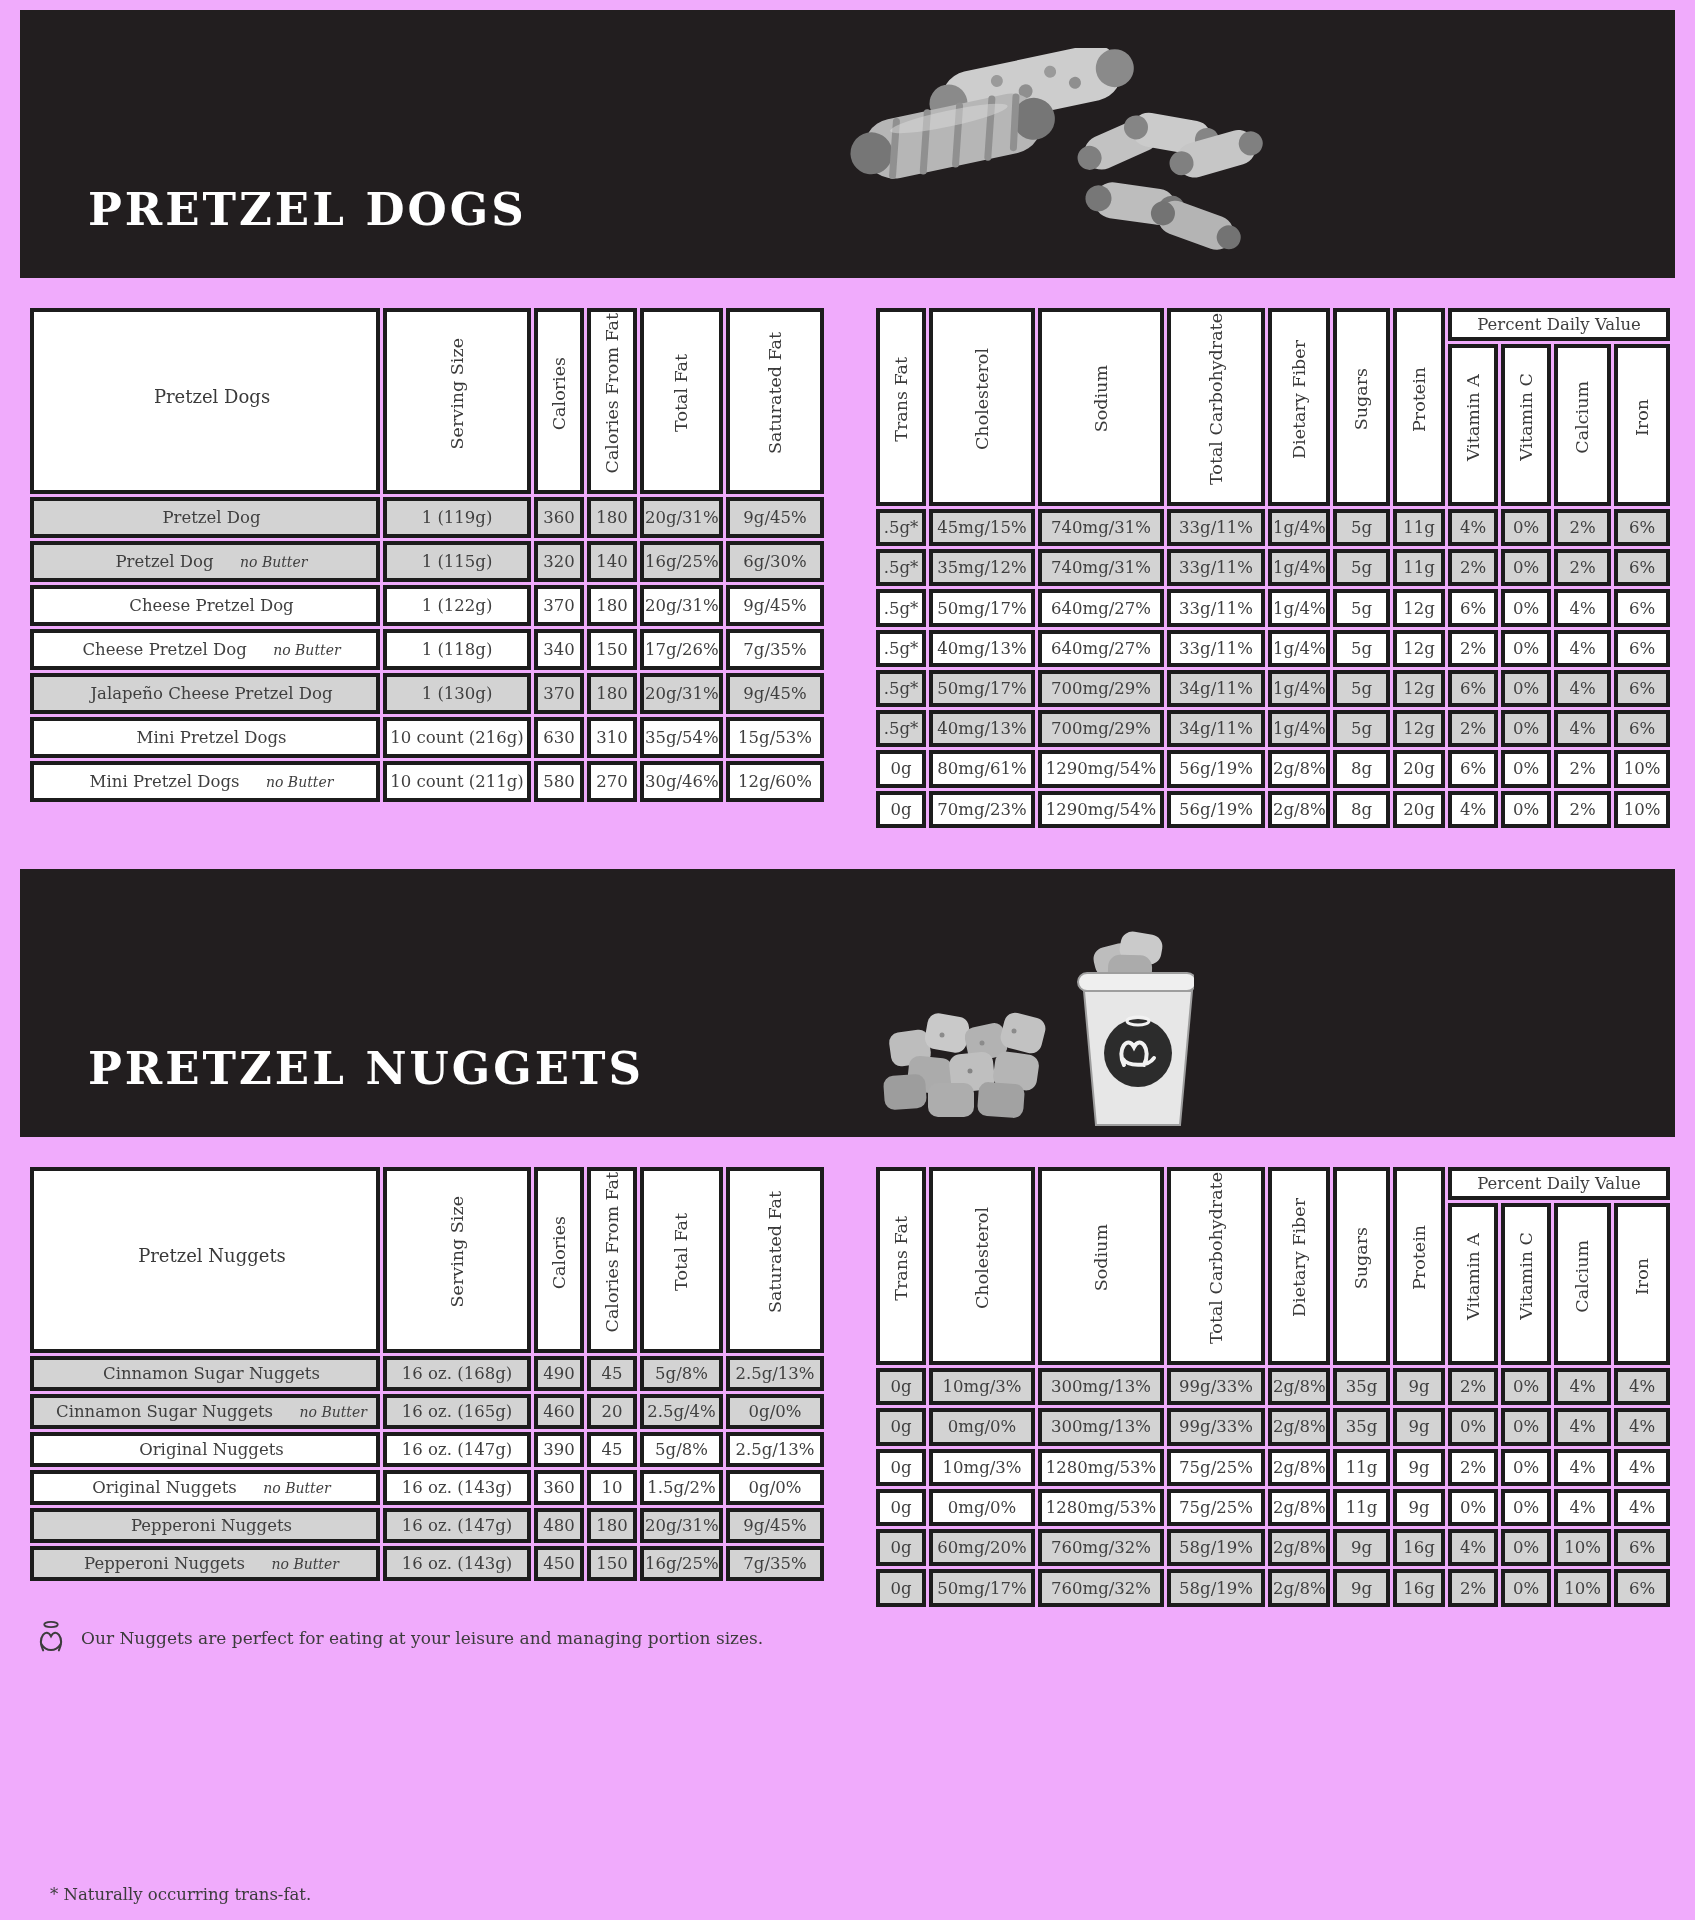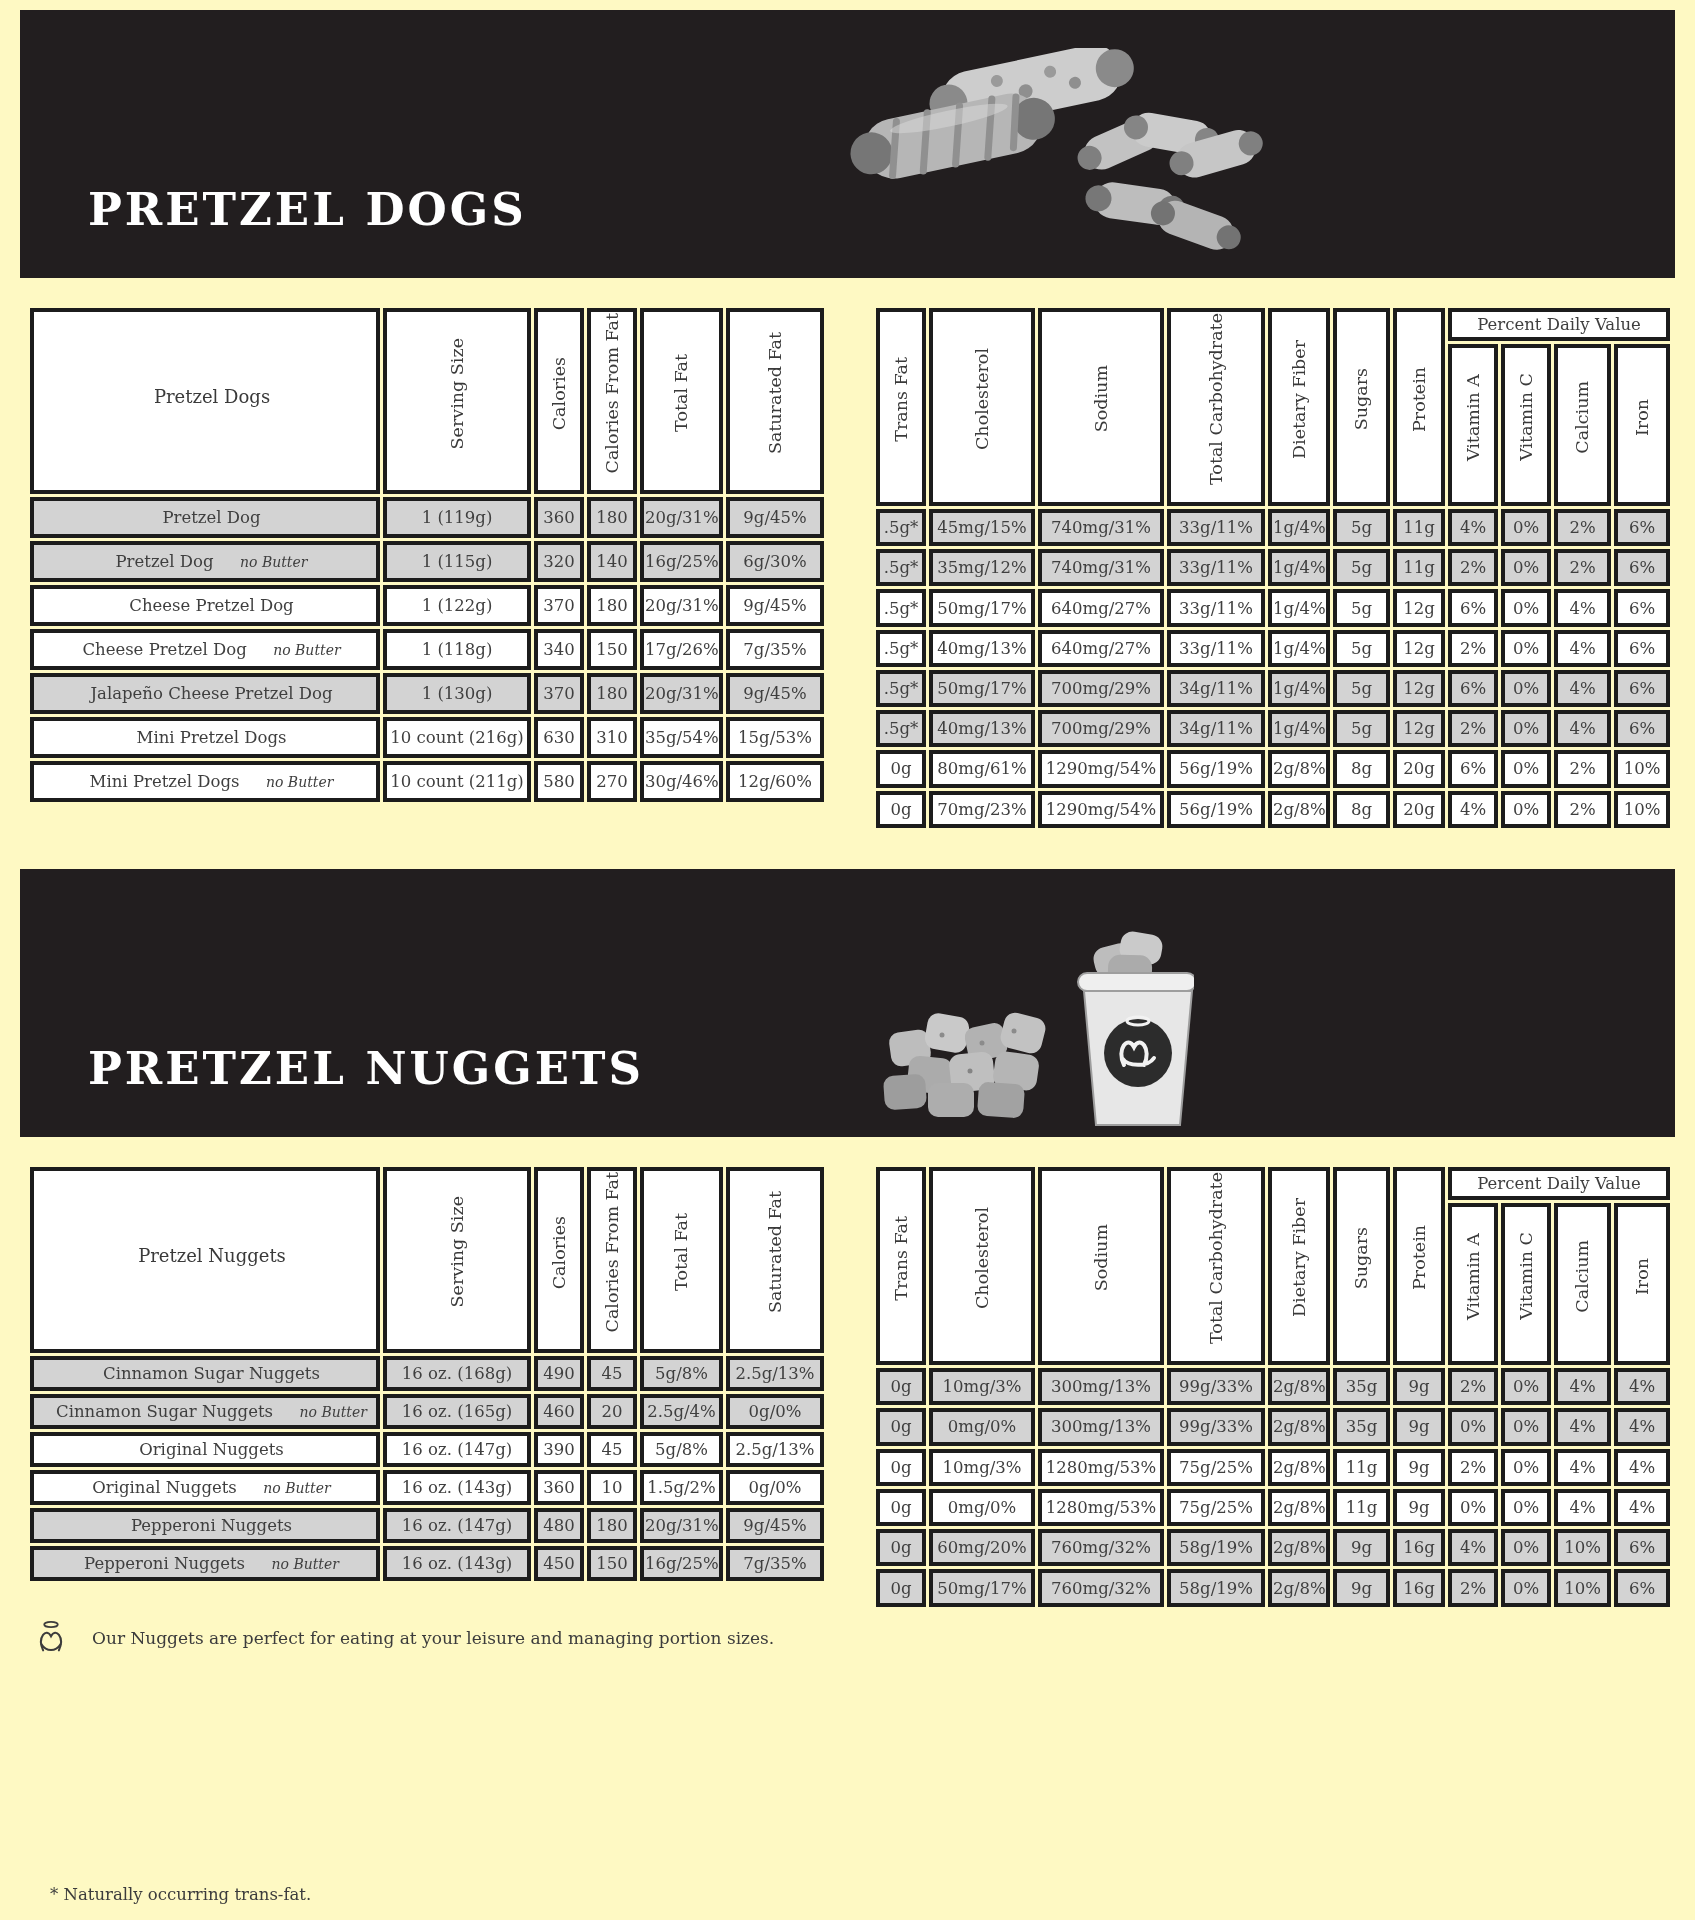--- a/index.html
+++ b/index.html
@@ -1,20 +1,20 @@
 <!DOCTYPE html>
 <html style="--banner-bg: #221e1f; --row-shade: #d3d3d3; --pdv-bg: #e3e3e3; --border: #1c1c1c;"><head>
 <meta charset="utf-8">
 <style>
   html,body { margin:0; padding:0; background:#fff; }
   .page {
     position: relative;
     width: 1695px;
     height: 1920px;
-    background: #fef9c3;
+    background: #f0abfc;
     font-family: "DejaVu Serif", "Liberation Serif", serif;
     overflow: hidden;
   }
   
   .banner {
     position: relative;
     margin: 0 20px;
     height: 268px;
     background: var(--banner-bg, #221e1f);
   }
@@ -92,21 +92,21 @@
     text-align: left;
     padding-left: 14px;
     font-size: 18px;
     color: #343434;
   }
   .suffix { font-style: italic; font-size: 14px; margin-left: 22px; }
   
   .nuggets-note {
     display: flex;
     align-items: center;
-    gap: 26px;
+    gap: 15px;
     margin: 36px 0 0 36px;
     font-size: 17px;
     color: #3c3c3c;
   }
   .transfat-note {
     position: absolute;
     left: 30px;
     bottom: 16px;
     font-size: 16.5px;
     color: #3c3c3c;

